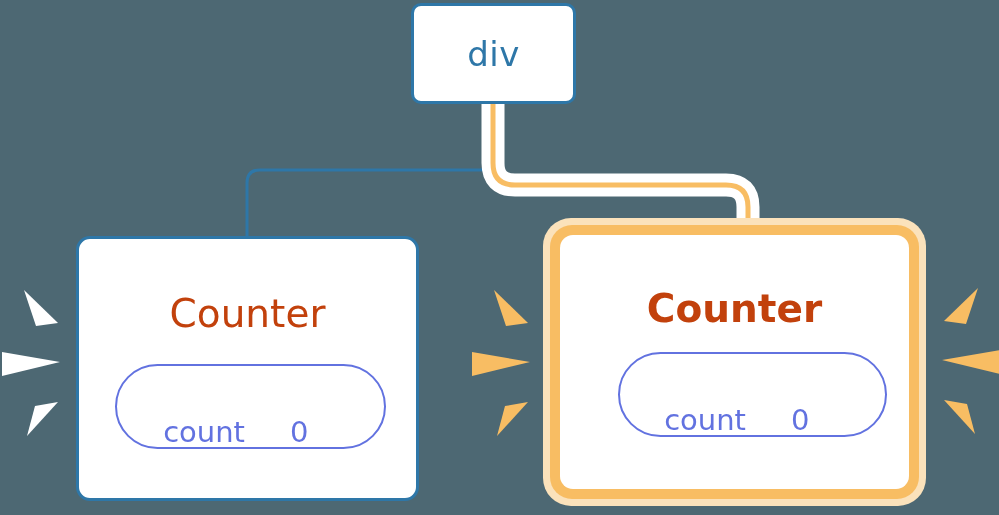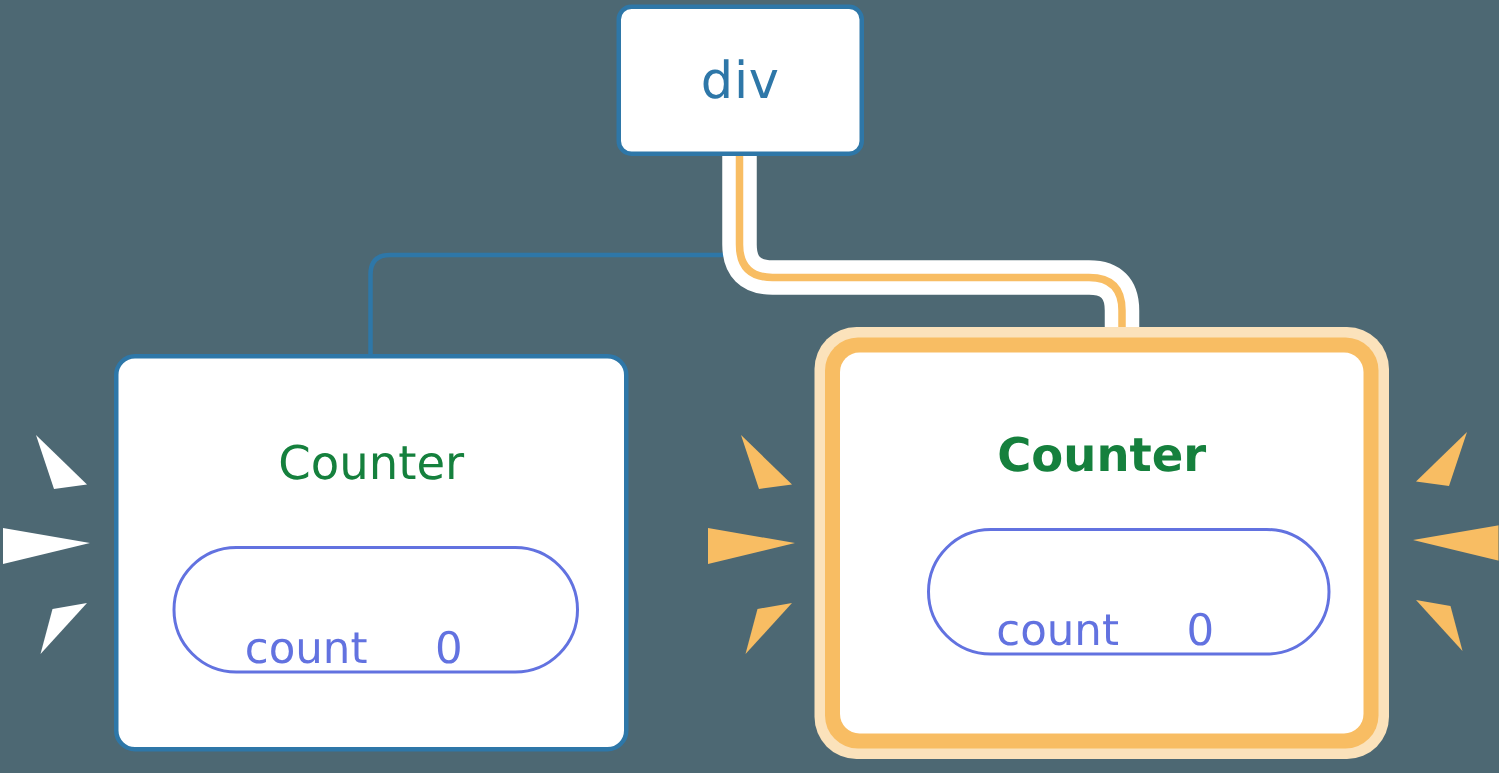--- a/index.html
+++ b/index.html
@@ -86,22 +86,22 @@
     width: 100%;
     height: 100%;
     border-radius: 13px;
     background: #ffffff;
   }
   .node-title {
     position: absolute;
     left: 0;
     width: 100%;
     text-align: center;
-    color: #15803d;
-    font-size: 31px;
+    color: #c2410c;
+    font-size: 39px;
     line-height: 1;
   }
   #counter-left .node-title { top: 55px; font-weight: 400; }
   #counter-right .node-title { top: 54px; font-weight: 700; }
 
   
   .pill {
     position: absolute;
     box-sizing: border-box;
     border: 2px solid #6272e0;

